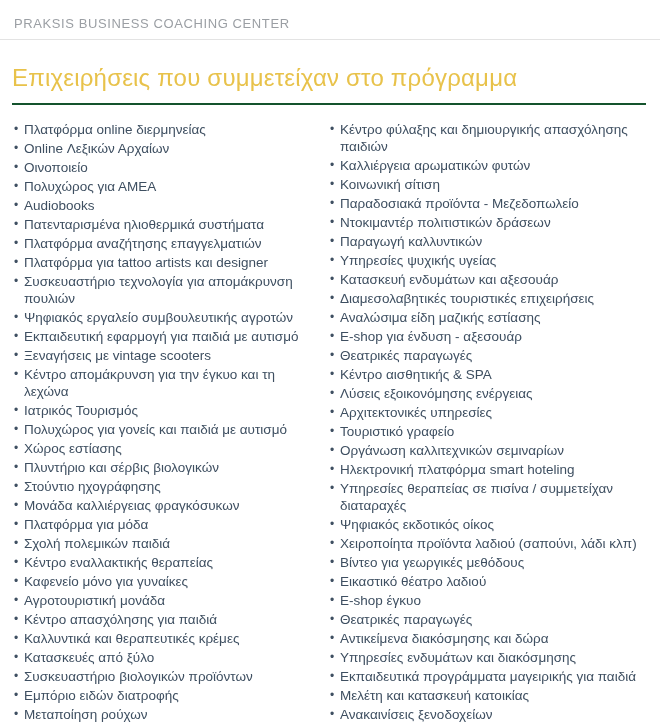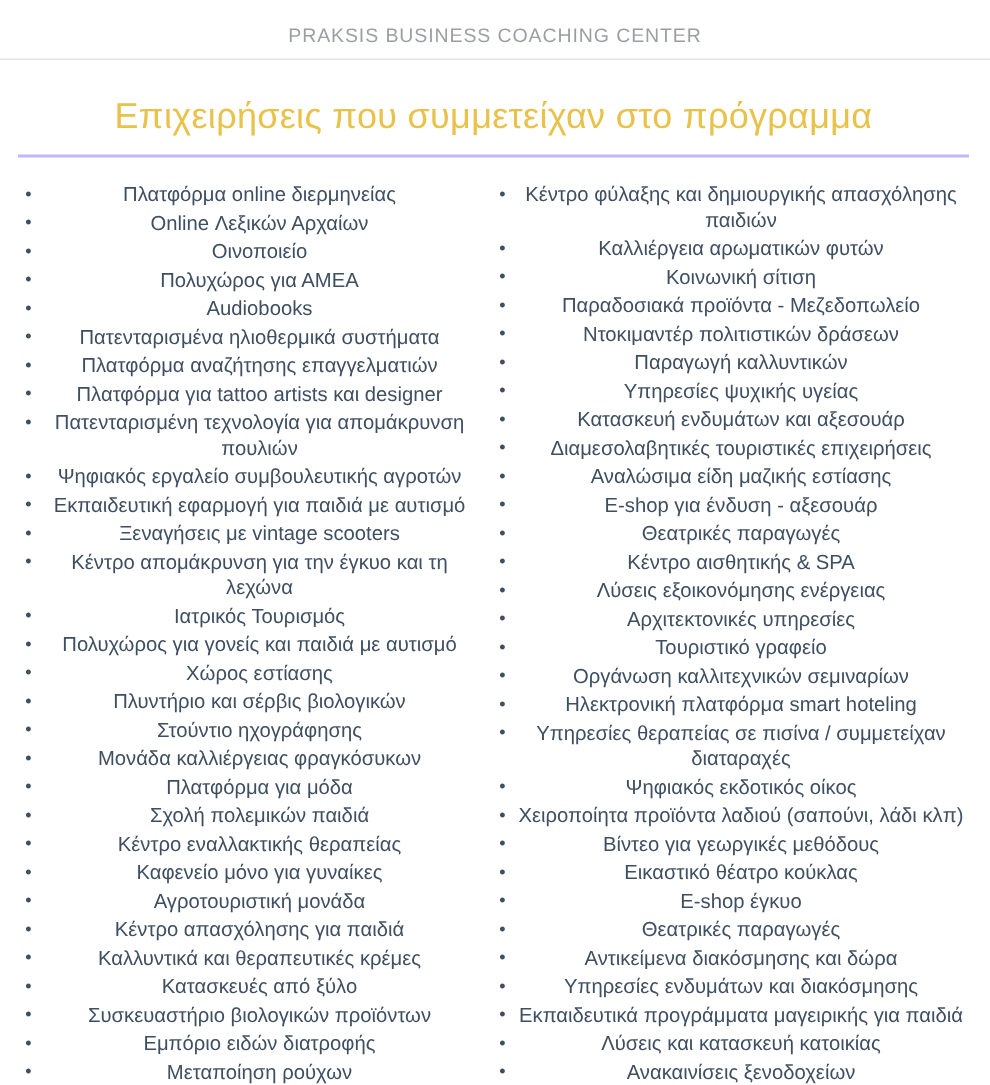--- a/index.html
+++ b/index.html
@@ -8,36 +8,35 @@
     background: #ffffff;
     width: 660px;
     height: 723px;
     overflow: hidden;
     font-family: "Liberation Sans", "DejaVu Sans", sans-serif;
   }
   .page {
     width: 660px;
     height: 723px;
     box-sizing: border-box;
-    text-align: center;
   }
   .brand {
     color: #9b9fa4;
     font-size: 13px;
     letter-spacing: 0.6px;
     padding: 16px 14px 0 14px;
   }
   .top-divider {
     border: none;
     border-top: 1px solid #e3e3e3;
     margin: 8px 0 0 0;
   }
   .title-wrap {
     margin: 24px 14px 0 12px;
-    border-bottom: 2px solid #c4b5fd;
+    border-bottom: 2px solid #14532d;
     padding-bottom: 11px;
   }
   .title {
     color: #e8c24a;
     font-size: 24px;
     font-weight: normal;
     margin: 0;
     letter-spacing: 0.2px;
   }
   .columns {
@@ -112,21 +111,21 @@
         <li>
           <span class="bullet">•</span>
           <span class="item-text">Πλατφόρμα αναζήτησης επαγγελματιών</span>
         </li>
         <li>
           <span class="bullet">•</span>
           <span class="item-text">Πλατφόρμα για tattoo artists και designer</span>
         </li>
         <li>
           <span class="bullet">•</span>
-          <span class="item-text">Πατενταρισμένη τεχνολογία για απομάκρυνση πουλιών</span>
+          <span class="item-text">Συσκευαστήριο τεχνολογία για απομάκρυνση πουλιών</span>
         </li>
         <li>
           <span class="bullet">•</span>
           <span class="item-text">Ψηφιακός εργαλείο συμβουλευτικής αγροτών</span>
         </li>
         <li>
           <span class="bullet">•</span>
           <span class="item-text">Εκπαιδευτική εφαρμογή για παιδιά με αυτισμό</span>
         </li>
         <li>
@@ -294,21 +293,21 @@
         <li>
           <span class="bullet">•</span>
           <span class="item-text">Χειροποίητα προϊόντα λαδιού (σαπούνι, λάδι κλπ)</span>
         </li>
         <li>
           <span class="bullet">•</span>
           <span class="item-text">Βίντεο για γεωργικές μεθόδους</span>
         </li>
         <li>
           <span class="bullet">•</span>
-          <span class="item-text">Εικαστικό θέατρο κούκλας</span>
+          <span class="item-text">Εικαστικό θέατρο λαδιού</span>
         </li>
         <li>
           <span class="bullet">•</span>
           <span class="item-text">E-shop έγκυο</span>
         </li>
         <li>
           <span class="bullet">•</span>
           <span class="item-text">Θεατρικές παραγωγές</span>
         </li>
         <li>
@@ -318,21 +317,21 @@
         <li>
           <span class="bullet">•</span>
           <span class="item-text">Υπηρεσίες ενδυμάτων και διακόσμησης</span>
         </li>
         <li>
           <span class="bullet">•</span>
           <span class="item-text">Εκπαιδευτικά προγράμματα μαγειρικής για παιδιά</span>
         </li>
         <li>
           <span class="bullet">•</span>
-          <span class="item-text">Λύσεις και κατασκευή κατοικίας</span>
+          <span class="item-text">Μελέτη και κατασκευή κατοικίας</span>
         </li>
         <li>
           <span class="bullet">•</span>
           <span class="item-text">Ανακαινίσεις ξενοδοχείων</span>
         </li>
       </ul>
   </div>
 
 </div>
 

